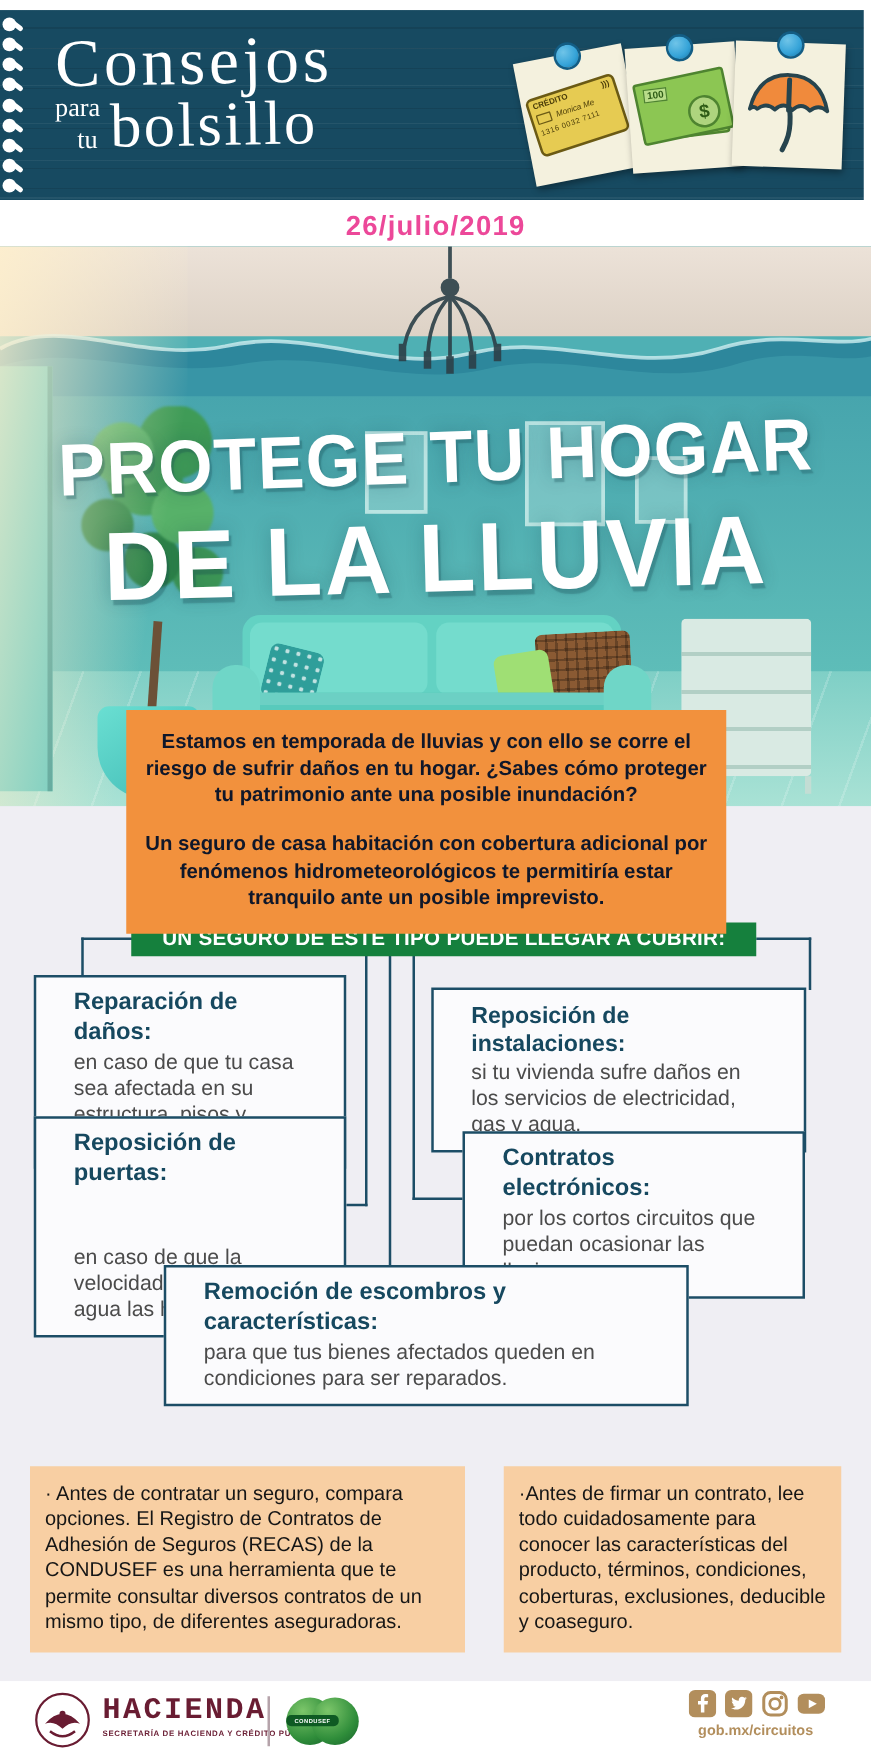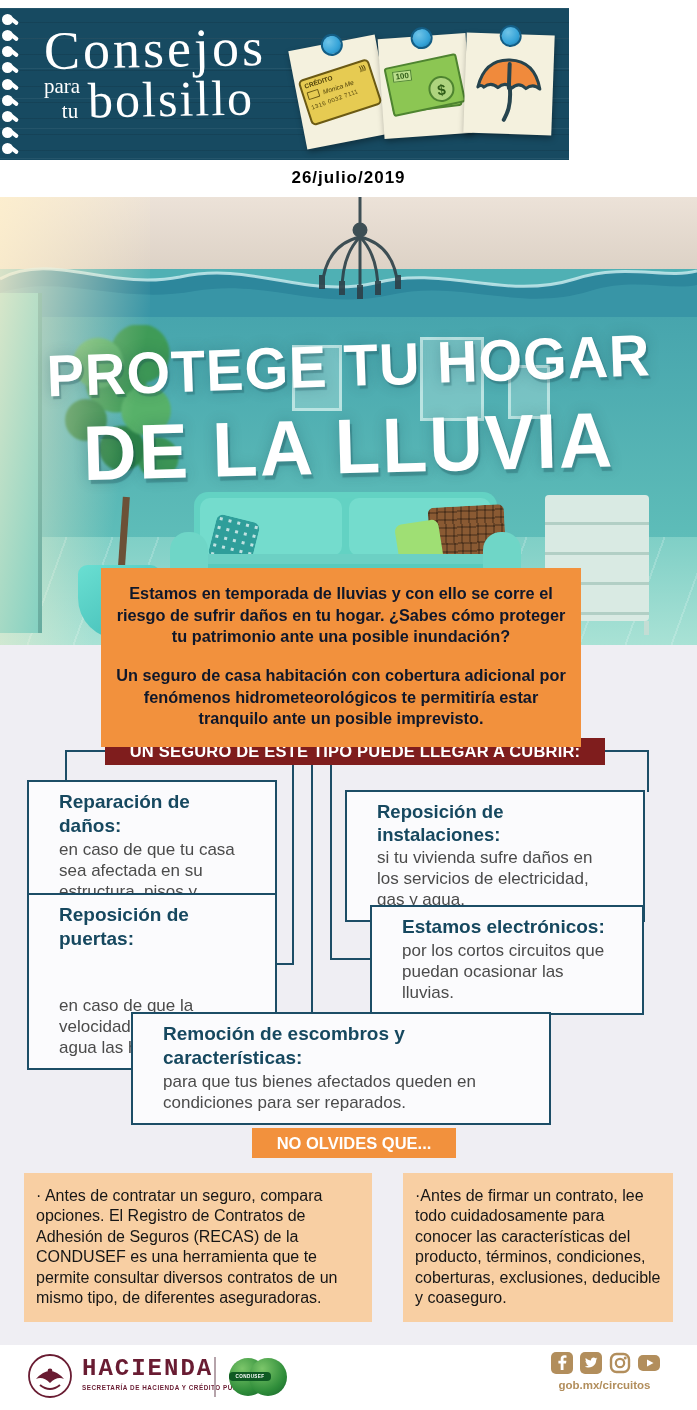--- a/index.html
+++ b/index.html
@@ -1,21 +1,21 @@
 <!DOCTYPE html>
 <html><head>
 <meta charset="utf-8">
 <style>
   * { margin:0; padding:0; box-sizing:border-box; }
   html,body { background:#ffffff; }
   body { font-family:"Liberation Sans", sans-serif; }
   .page { position:relative; width:697px; height:1410px; margin:0 auto; background:#ffffff; overflow:hidden; }
 
   
-  .header { position:absolute; left:0; top:8px; width:569px; height:152px; background:#174A61;
+  .header { position:absolute; left:0; top:8px; width:691px; height:152px; background:#174A61;
     background-image:
       repeating-linear-gradient(to bottom, rgba(255,255,255,0.06) 0 1px, transparent 1px 30px),
       repeating-linear-gradient(to bottom, rgba(0,0,0,0.10) 14px 15px, transparent 15px 30px);
   }
   .spiral { position:absolute; left:2px; top:6px; bottom:6px; width:26px; display:flex; flex-direction:column; justify-content:space-between; }
   .spiral i { position:relative; display:block; width:11px; height:11px; background:#fff; border-radius:50%; }
   .spiral i::after { content:""; position:absolute; left:7px; top:5px; width:10px; height:4px; background:#fff; border-radius:2px; transform:rotate(38deg); }
   .brand { position:absolute; left:44px; top:10px; color:#fff; font-family:cursive; }
   .brand-line1 { font-size:54px; letter-spacing:3px; transform:rotate(-1deg); font-weight:400; }
   .brand-row { display:flex; align-items:flex-end; margin-top:-4px; }
@@ -37,21 +37,21 @@
   .card-name { font-size:6.5px; font-style:italic; }
   .card-num { font-size:6px; margin-top:4px; letter-spacing:.5px; transform:rotate(-2deg); }
   .bill { position:absolute; left:9px; top:28px; width:70px; height:46px; background:#9ccf5f; border:2px solid #4e8430; border-radius:3px; transform:rotate(-3deg); }
   .bill::before { content:""; position:absolute; left:-4px; top:-6px; width:70px; height:46px; background:#8cc653; border:2px solid #4e8430; border-radius:3px; z-index:-1; transform:rotate(-5deg); }
   .bill-den { position:absolute; left:2px; top:2px; font-size:8px; font-weight:bold; color:#2f5c17; border:1px solid #4e8430; padding:0 2px; background:#b9dd8a; }
   .bill-coin { position:absolute; right:4px; bottom:4px; width:26px; height:26px; border:2px solid #4e8430; border-radius:50%; background:#aed47e; color:#2f5c17; font-size:15px; font-weight:bold; text-align:center; line-height:23px; }
   .umb { position:absolute; left:9px; top:20px; }
 
   
   .date-band { position:absolute; left:0; top:160px; width:697px; height:37px; background:#fff; text-align:center; }
-  .date-band span { display:inline-block; margin-top:8px; color:#000000; font-weight:bold; font-size:17px; letter-spacing:1px; }
+  .date-band span { display:inline-block; margin-top:8px; color:#ec4899; font-weight:bold; font-size:22px; letter-spacing:1px; }
 
   
   .hero { position:absolute; left:0; top:197px; width:697px; height:448px; overflow:hidden; background:#4fb0b4; }
   .ceiling { position:absolute; left:0; top:0; width:100%; height:72px; background:linear-gradient(#ece2d8, #ddd2c6); }
   .wall { position:absolute; left:0; top:120px; width:100%; height:230px; background:linear-gradient(#47a5ad, #5fbeb9); }
   .floor { position:absolute; left:0; bottom:0; width:100%; height:108px;
     background:linear-gradient(#7fcfc6, #a9e2d5);
   }
   .floor::after { content:""; position:absolute; inset:0; background:repeating-linear-gradient(90deg, rgba(255,255,255,.18) 0 2px, transparent 2px 46px); transform:skewX(-20deg); }
   .waves { position:absolute; left:0; top:36px; width:697px; height:120px; }
@@ -95,21 +95,21 @@
   .hero-t2 { font-size:74px; margin-top:6px; letter-spacing:2px; transform:rotate(-1.5deg) scaleY(1.05); text-shadow:2px 4px 1px rgba(20,70,80,.30), 0 0 14px rgba(15,60,70,.25); }
 
   
   .content-bg { position:absolute; left:0; top:645px; width:697px; height:700px; background:#EFEEF3; }
 
   
   .intro { position:absolute; left:101px; top:568px; width:480px; background:#F2913D; color:#0f172a; font-weight:bold; font-size:16.3px; line-height:1.33; text-align:center; padding:15px 13px 17px; z-index:4; }
   .intro p + p { margin-top:17px; }
 
   
-  .cov-banner { position:absolute; left:105px; top:738px; width:500px; height:27px; background:#7f1d1d; color:#fff; font-weight:bold; font-size:16.5px; text-align:center; line-height:27px; letter-spacing:.2px; z-index:3; }
+  .cov-banner { position:absolute; left:105px; top:738px; width:500px; height:27px; background:#15803d; color:#fff; font-weight:bold; font-size:16.5px; text-align:center; line-height:27px; letter-spacing:.2px; z-index:3; }
   .conn { position:absolute; background:#1C4D66; z-index:1; }
   .cbox { position:absolute; background:#FBFBFD; border:2px solid #1C4D66; padding:8px 30px 10px; z-index:2; }
   .cbox-title { color:#16485F; font-weight:bold; font-size:19px; line-height:1.25; }
   .cbox-body { color:#4b4b4b; font-size:17px; line-height:1.24; margin-top:1px; }
   .b1 { left:27px; top:780px; width:250px; }
   .b2 { left:345px; top:790px; width:300px; }
   .b2 .cbox-title { font-size:18.5px; }
   .b3 { left:27px; top:893px; width:250px; }
   .b3 .cbox-body { max-width:205px;margin-top:44px; }
   .b4 { left:370px; top:905px; width:274px; }
@@ -278,29 +278,28 @@
   </div>
   <div class="cbox b2">
     <div class="cbox-title">Reposición de instalaciones:</div>
     <div class="cbox-body">si tu vivienda sufre daños en los servicios de electricidad, gas y agua.</div>
   </div>
   <div class="cbox b3">
     <div class="cbox-title">Reposición de puertas:</div>
     <div class="cbox-body">en caso de que la velocidad del viento o el agua las haya dañado.</div>
   </div>
   <div class="cbox b4">
-    <div class="cbox-title">Estamos electrónicos:</div>
+    <div class="cbox-title">Contratos electrónicos:</div>
     <div class="cbox-body">por los cortos circuitos que puedan ocasionar las lluvias.</div>
   </div>
   <div class="cbox b5">
     <div class="cbox-title">Remoción de escombros y características:</div>
     <div class="cbox-body">para que tus bienes afectados queden en condiciones para ser reparados.</div>
   </div>
 
-  <div class="rem-banner">NO OLVIDES QUE...</div>
   <div class="peach peach-l">· Antes de contratar un seguro, compara opciones. El Registro de Contratos de Adhesión de Seguros (RECAS) de la CONDUSEF es una herramienta que te permite consultar diversos contratos de un mismo tipo, de diferentes aseguradoras.</div>
   <div class="peach peach-r">·Antes de firmar un contrato, lee todo cuidadosamente para conocer las características del producto, términos, condiciones, coberturas, exclusiones, deducible y coaseguro.</div>
 
   <div class="footer">
     <svg class="seal" width="48" height="50" viewBox="0 0 48 50">
       <circle cx="24" cy="25" r="21" fill="none" stroke="#691C32" stroke-width="1.8"></circle>
       <path d="M10 28 Q24 12 38 28 Q31 25 24 32 Q17 25 10 28 Z" fill="#691C32"></path>
       <path d="M14 34 Q24 42 34 34" fill="none" stroke="#691C32" stroke-width="2"></path>
       <circle cx="24" cy="20" r="2.4" fill="#691C32"></circle>
     </svg>

